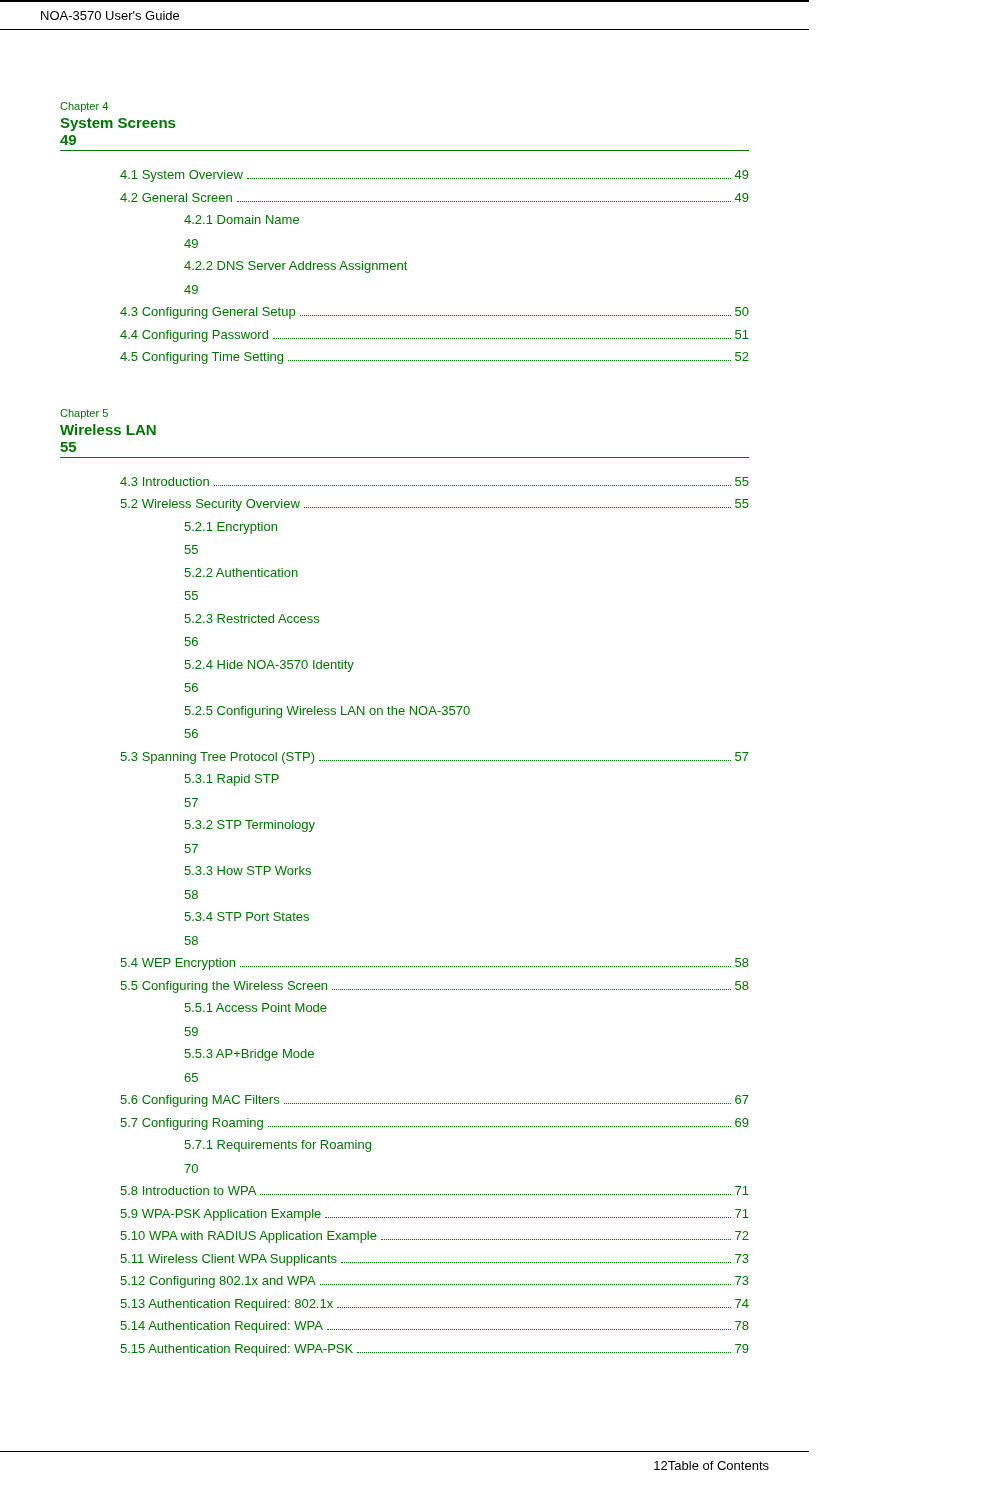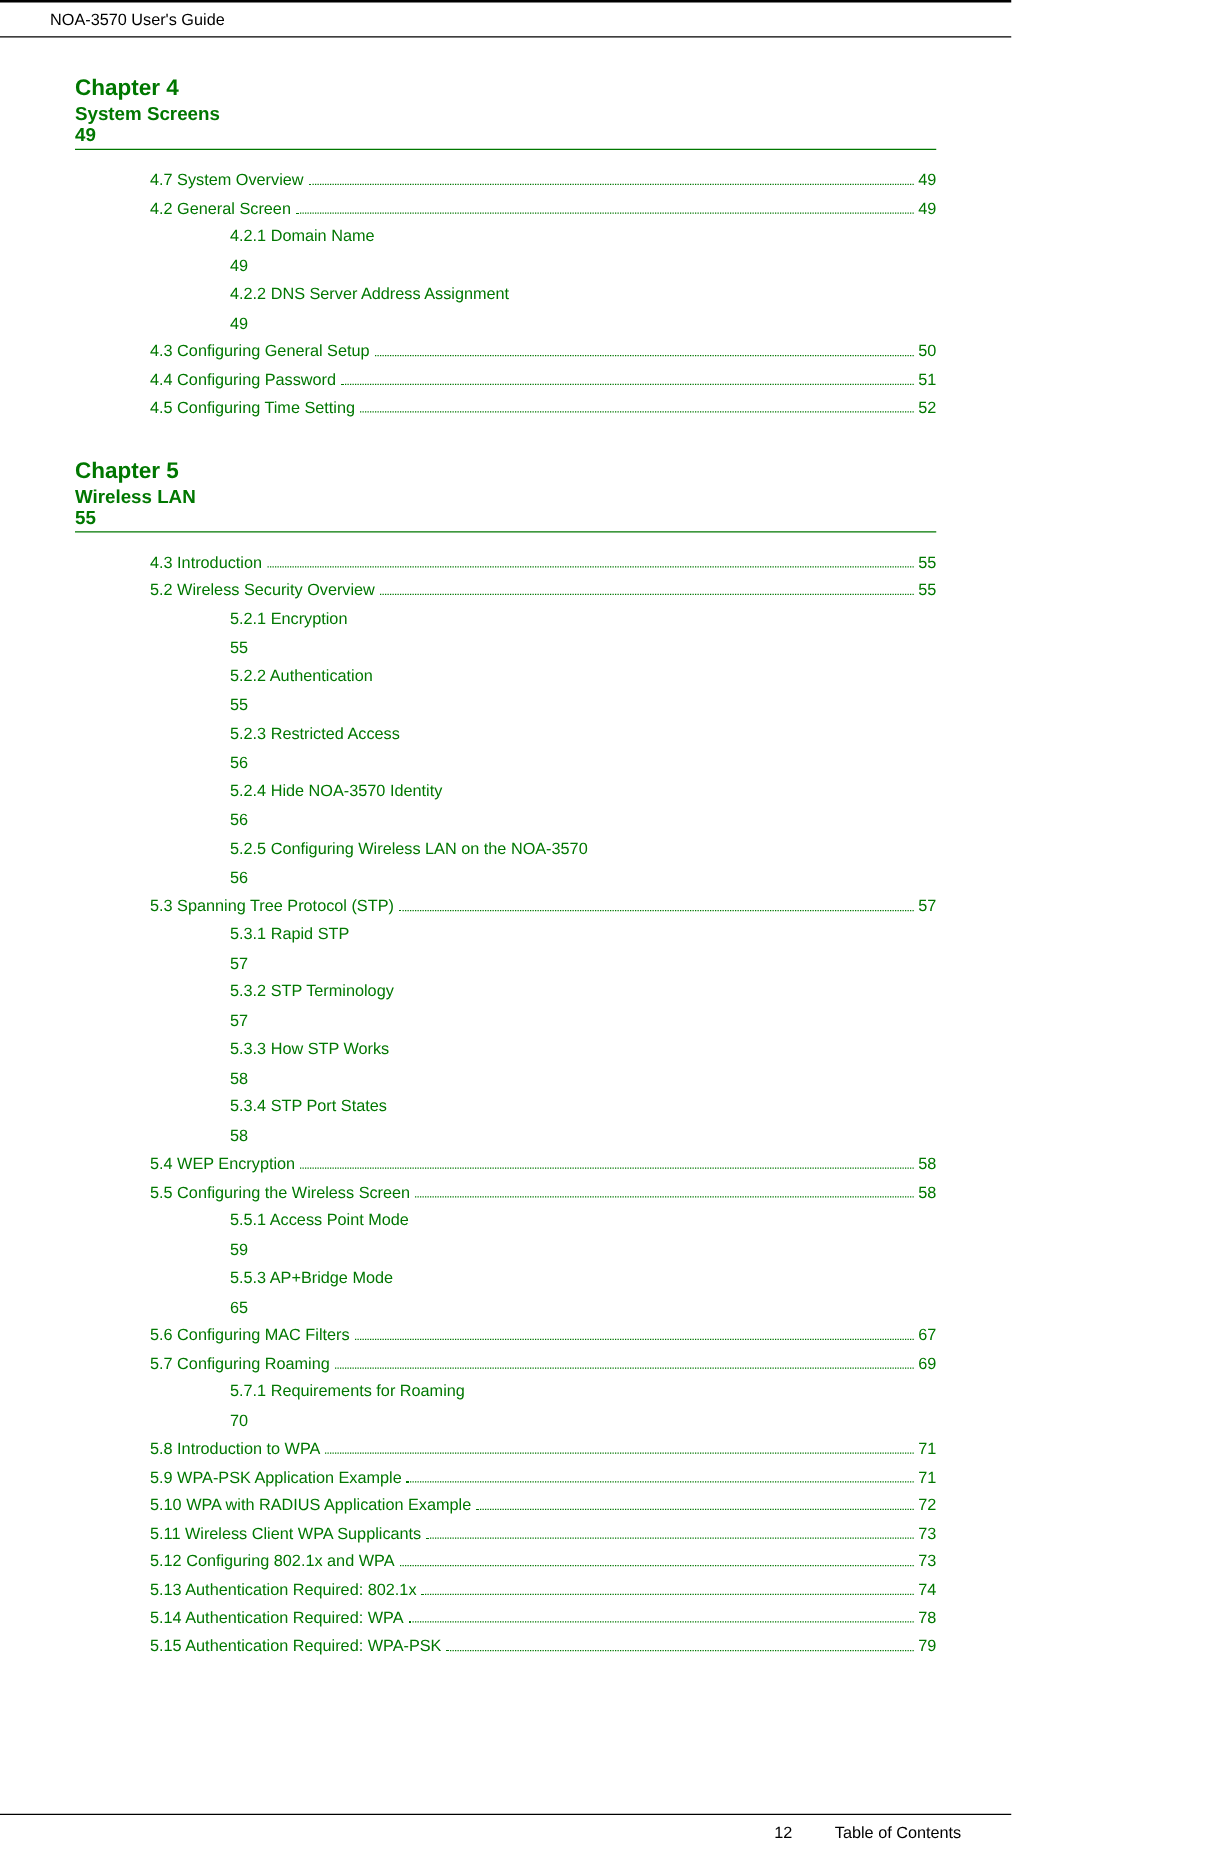--- a/index.html
+++ b/index.html
@@ -45,23 +45,24 @@
       font-size: 13px;
       color: #000;
     }
 
     .content {
       padding: 30px 60px 60px 60px;
     }
 
     .chapter-heading {
       color: #007700;
-      font-weight: bold;
-      font-size: 18px;
+      font-weight: normal;
+      font-size: 11px;
       margin-bottom: 2px;
+      margin-top: 40px;
     }
 
     .chapter-title-line {
       display: flex;
       justify-content: space-between;
       align-items: baseline;
       color: #007700;
       font-weight: bold;
       font-size: 15px;
       border-bottom: 1px solid #007700;
@@ -136,21 +137,20 @@
     }
 
     .footer-page {
       font-size: 13px;
       color: #000;
     }
 
     .footer-label {
       font-size: 13px;
       color: #000;
-      margin-left: 34px;
     }
   </style>
 </head>
 <body>
 
 <div class="page-container">
   <div class="top-border"></div>
   <div class="header">
     <span class="header-title">NOA-3570 User's Guide</span>
   </div>
@@ -158,21 +158,21 @@
   <div class="content">
 
     <div class="chapter-section">
       <div class="chapter-heading">Chapter 4</div>
       <div class="chapter-title-line">
         <span class="chapter-title-text">System Screens</span>
         <span class="chapter-title-page">49</span>
       </div>
 
       <div class="toc-entry toc-entry-l1">
-        <span class="toc-label">4.7 System Overview</span>
+        <span class="toc-label">4.1 System Overview</span>
         <span class="toc-dots"></span>
         <span class="toc-page">49</span>
       </div>
       <div class="toc-entry toc-entry-l1">
         <span class="toc-label">4.2 General Screen</span>
         <span class="toc-dots"></span>
         <span class="toc-page">49</span>
       </div>
       <div class="toc-entry toc-entry-l2">
         <span class="toc-label">4.2.1 Domain Name</span>

